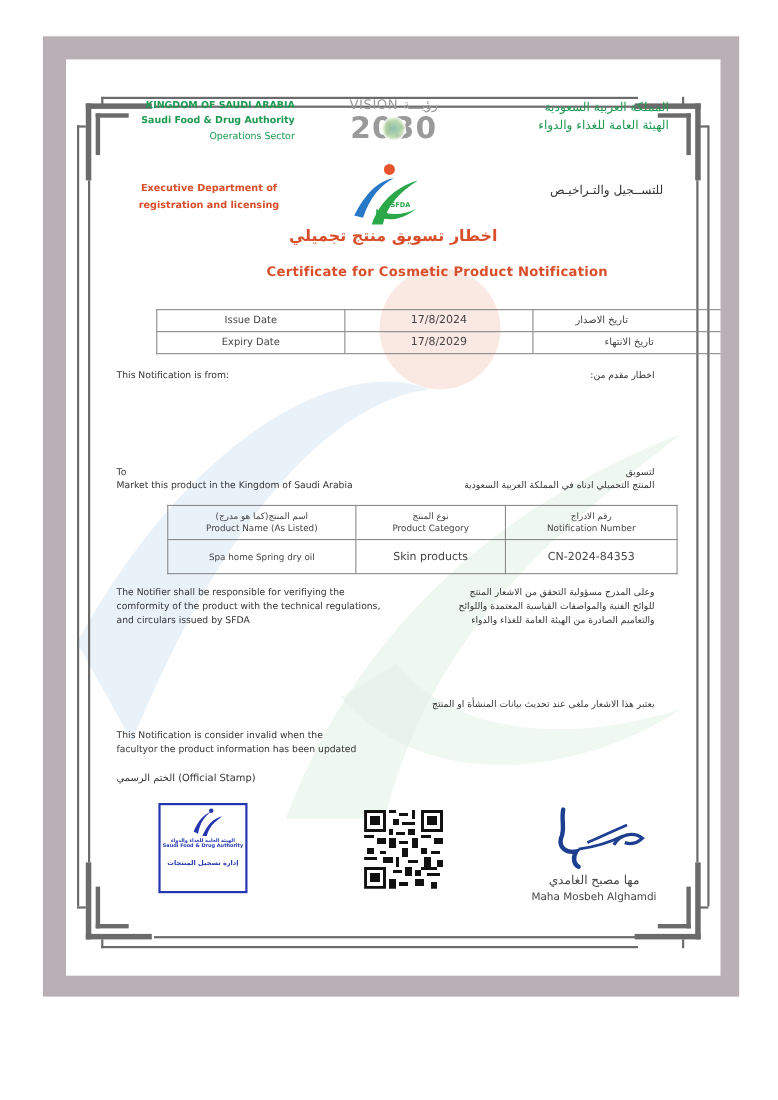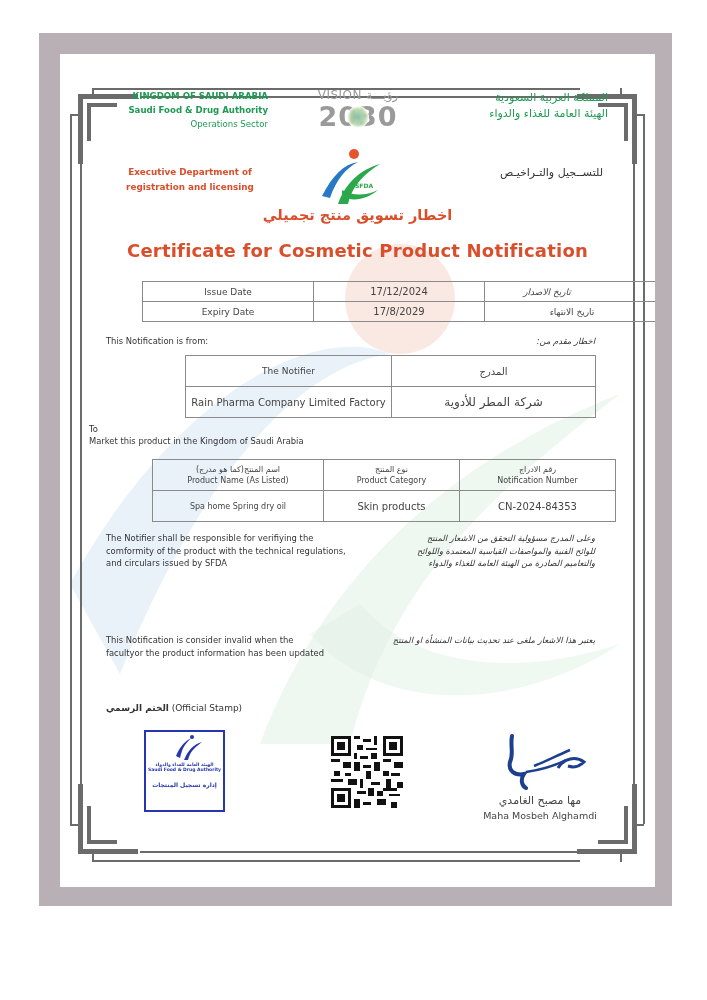--- a/index.html
+++ b/index.html
@@ -14,32 +14,32 @@
   .abs { position:absolute; }
   .green { color:#1f9a52; }
   .red { color:#d94e2b; }
   .t-en { font-family:"DejaVu Sans", sans-serif; }
   .hdr-left { left:48px; top:35px; width:160px; text-align:right; font-size:8.6px; line-height:14px; }
   .hdr-left .b { font-weight:bold; }
   .hdr-right { right:47px; top:36px; width:180px; text-align:right; font-size:11px; line-height:16px; direction:rtl; }
   .dept-left { left:50px; top:111px; width:160px; text-align:center; font-size:8.8px; line-height:15px; font-weight:bold; }
   .dept-right { right:52px; top:110px; width:170px; text-align:right; font-size:11px; line-height:17px; color:#333; direction:rtl; }
   .title-ar { left:0; width:595px; top:153px; text-align:center; font-size:14.5px; font-weight:bold; direction:rtl; }
-  .title-en { left:0; width:595px; top:186px; text-align:center; font-size:18px; font-weight:bold; letter-spacing:0.2px; }
+  .title-en { left:0; width:595px; top:186px; text-align:center; font-size:12px; font-weight:bold; letter-spacing:0.2px;padding-left:40px; }
   table { border-collapse:collapse; position:absolute; font-size:9px; color:#444;margin-left:44px; }
   td { border:1px solid #8a8a8a; text-align:center; padding:0; }
   .dates { left:38px; top:227px; width:518px; }
   .dates td { height:19px; }
   .notifier { left:81px; top:301px; width:411px; }
   .notifier td { height:30px; }
   .prod { left:48px; top:405px; width:464px; }
   .prod td { height:30px; line-height:11px; }
   .small { font-size:8px; }
   .txt { font-size:8.4px; color:#333; line-height:12.5px; }
-  .rtl { direction:rtl; text-align:right;font-style:italic; }
+  .rtl { direction:rtl; text-align:right; }
   .qr { position:absolute; left:271px; top:682px; width:72px; height:72px; }
   .stamp { position:absolute; left:84px; top:676px; width:81px; height:82px; border:2px solid #2536b0; box-sizing:border-box; }
 </style>
 </head>
 <body>
 
 <div class="outer-frame"></div>
 
 <div class="sheet">
 
@@ -133,50 +133,42 @@
     <div>للتســجيل والتـراخيـص</div>
   </div>
 
   <div class="abs title-ar red">اخطار تسويق منتج تجميلي</div>
   <div class="abs title-en red t-en">Certificate for Cosmetic Product Notification</div>
 
   <table class="dates">
     <tbody>
         <tr>
       <td style="width:170px">Issue Date</td>
-      <td style="width:170px;font-size:10px">17/12/2024</td>
+      <td style="width:170px;font-size:10px">17/8/2024</td>
       <td class="rtl" style="padding-right:50px;direction:rtl;text-align:center">تاريخ الاصدار</td>
     </tr>
     <tr>
       <td>Expiry Date</td>
       <td style="font-size:10px">17/8/2029</td>
       <td style="direction:rtl;text-align:center">تاريخ الانتهاء</td>
     </tr>
   </tbody>
     </table>
 
   <div class="abs txt" style="left:46px;top:281px">This Notification is from:</div>
   <div class="abs txt rtl" style="right:60px;top:281px">اخطار مقدم من:</div>
 
-  <table class="notifier">
-    <tbody>
-        <tr>
-      <td style="width:205px;font-size:9px">The Notifier</td>
-      <td style="direction:rtl;font-size:10px">المدرج</td>
-    </tr>
-    <tr>
-      <td style="font-size:10px">Rain Pharma Company Limited Factory</td>
-      <td style="direction:rtl;font-size:12px">شركة المطر للأدوية</td>
-    </tr>
-  </tbody>
-    </table>
-
-  <div class="abs txt" style="left:29px;top:369px;line-height:12px">
+
+  <div class="abs txt" style="left:46px;top:369px;line-height:12px">
     <div>To</div>
     <div>Market this product in the Kingdom of Saudi Arabia</div>
+  </div>
+  <div class="abs txt rtl" style="right:60px;top:369px;line-height:12px">
+    <div>لتسويق</div>
+    <div>المنتج التجميلي ادناه في المملكة العربية السعودية</div>
   </div>
 
   <table class="prod">
     <tbody>
         <tr>
       <td style="width:170px">
         <div class="small" style="direction:rtl">اسم المنتج(كما هو مدرج)</div>
         <div class="small">Product Name (As Listed)</div>
       </td>
       <td style="width:135px">
@@ -200,28 +192,28 @@
     <div>The Notifier shall be responsible for verifiying the</div>
     <div>comformity of the product with the technical regulations,</div>
     <div>and circulars issued by SFDA</div>
   </div>
   <div class="abs txt rtl" style="right:60px;top:478px">
     <div>وعلى المدرج مسؤولية التحقق من الاشعار المنتج</div>
     <div>للوائح الفنية والمواصفات القياسية المعتمدة واللوائح</div>
     <div>والتعاميم الصادرة من الهيئة العامة للغذاء والدواء</div>
   </div>
 
-  <div class="abs txt" style="left:46px;top:580px">
+  <div class="abs txt" style="left:46px;top:608px">
     <div>This Notification is consider invalid when the</div>
     <div>facultyor the product information has been updated</div>
   </div>
   <div class="abs txt rtl" style="right:60px;top:580px">يعتبر هذا الاشعار ملغى عند تحديث بيانات المنشأة او المنتج</div>
 
   <div class="abs txt" style="left:46px;top:648px;font-size:9px">
-    <span style="font-weight:bold">الختم الرسمي</span>
+    <span style="font-weight:normal">الختم الرسمي</span>
     <span>(Official Stamp)</span>
   </div>
 
 
   <div class="stamp">
     <svg width="77" height="30" viewBox="0 0 77 30" style="display:block">
       <path d="M30 24 C 34 14, 40 8, 46 6 C 40 10, 36 16, 34 26 Z" fill="#2536b0"></path>
       <path d="M38 28 C 42 18, 48 12, 56 10 C 48 16, 44 20, 42 28 Z" fill="#2536b0"></path>
       <circle cx="46" cy="5" r="2" fill="#2536b0"></circle>
     </svg>

